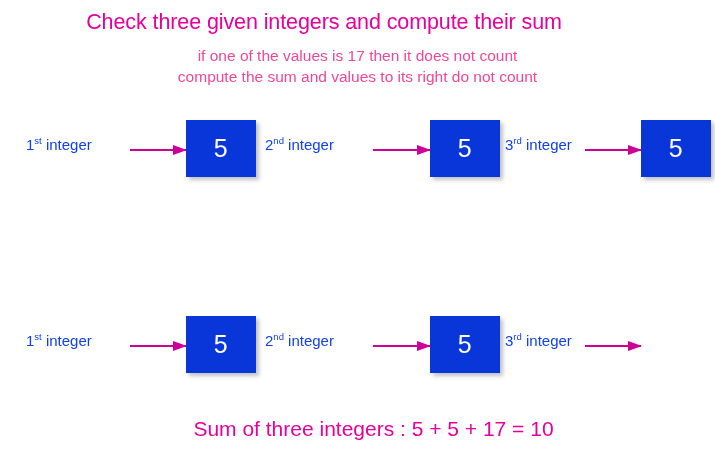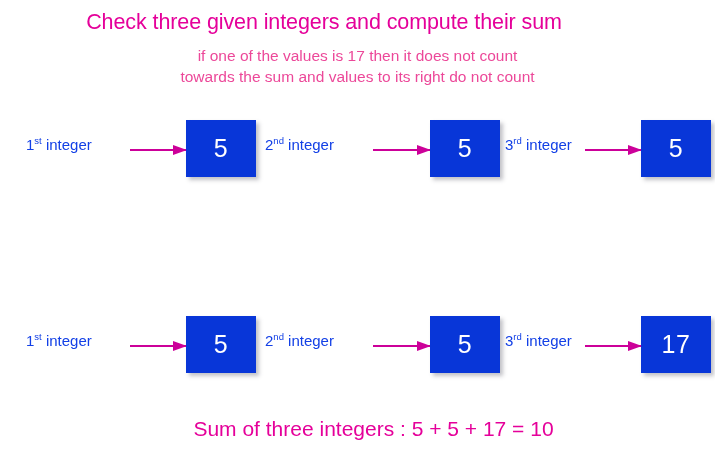--- a/index.html
+++ b/index.html
@@ -138,21 +138,21 @@
   .sum-1 { top: 232px; }
   .sum-2 { top: 417px; padding-left: 16px; }
 </style>
 </head>
 <body>
 
 <div id="canvas">
 
   <div class="title">Check three given integers and compute their sum</div>
   <div class="subtitle-line subtitle-1">if one of the values is 17 then it does not count</div>
-  <div class="subtitle-line subtitle-2">towards the sum and values to its right do not count</div>
+  <div class="subtitle-line subtitle-2">compute the sum and values to its right do not count</div>
 
   <div class="row row-1">
 
     <div class="group" style="left:26px; width:204px;">
       <div class="label"><span>1</span><sup>st</sup><span> integer</span></div>
       <div class="arrow" style="left:104px; width:56px;">
         <div class="shaft"></div>
         <div class="head"></div>
       </div>
       <div class="box" style="left:160px;">
@@ -208,22 +208,19 @@
         <span class="value">5</span>
       </div>
     </div>
 
     <div class="group" style="left:505px; width:206px;">
       <div class="label"><span>3</span><sup>rd</sup><span> integer</span></div>
       <div class="arrow" style="left:80px; width:56px;">
         <div class="shaft"></div>
         <div class="head"></div>
       </div>
-      <div class="box" style="left:136px;">
-        <span class="value">17</span>
-      </div>
     </div>
 
   </div>
 
   <div class="sum sum-2">Sum of three integers : 5 + 5 + 17 = 10</div>
 
 </div>
 
 </body></html>

